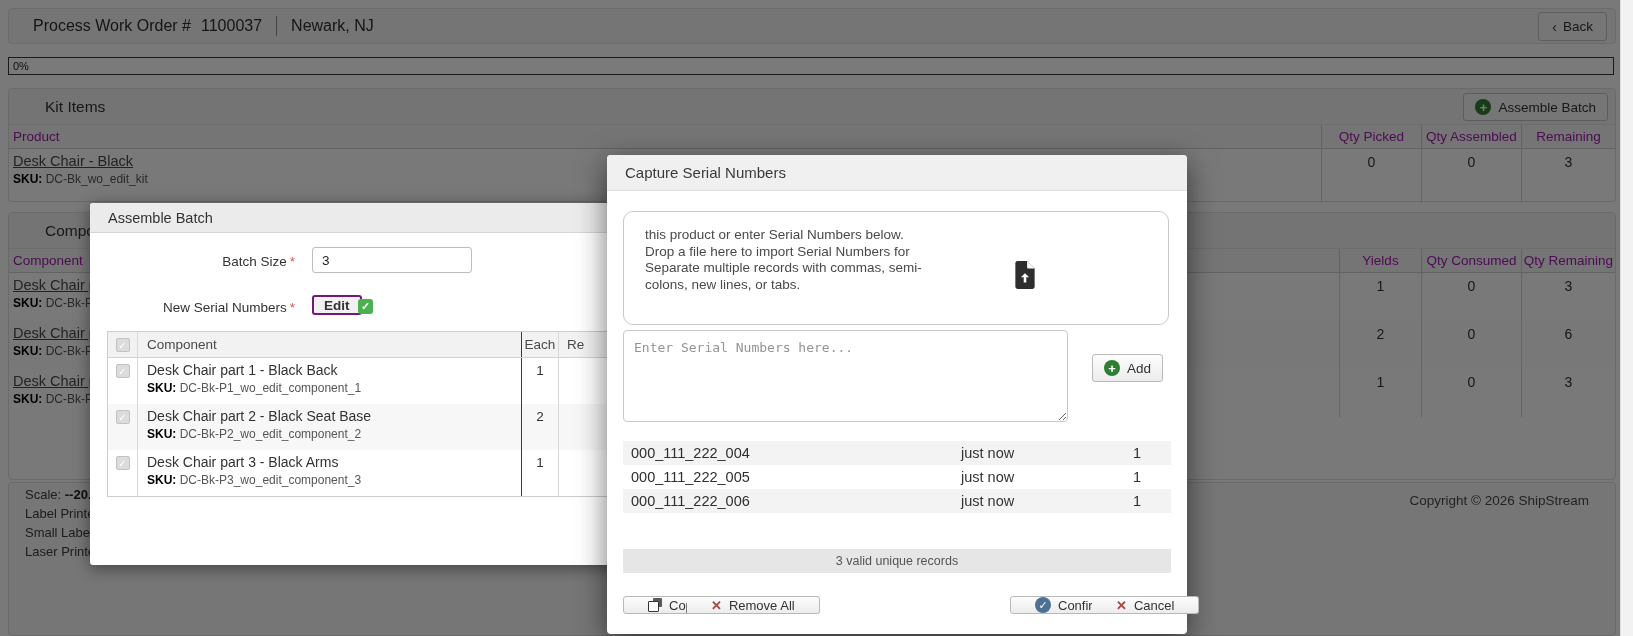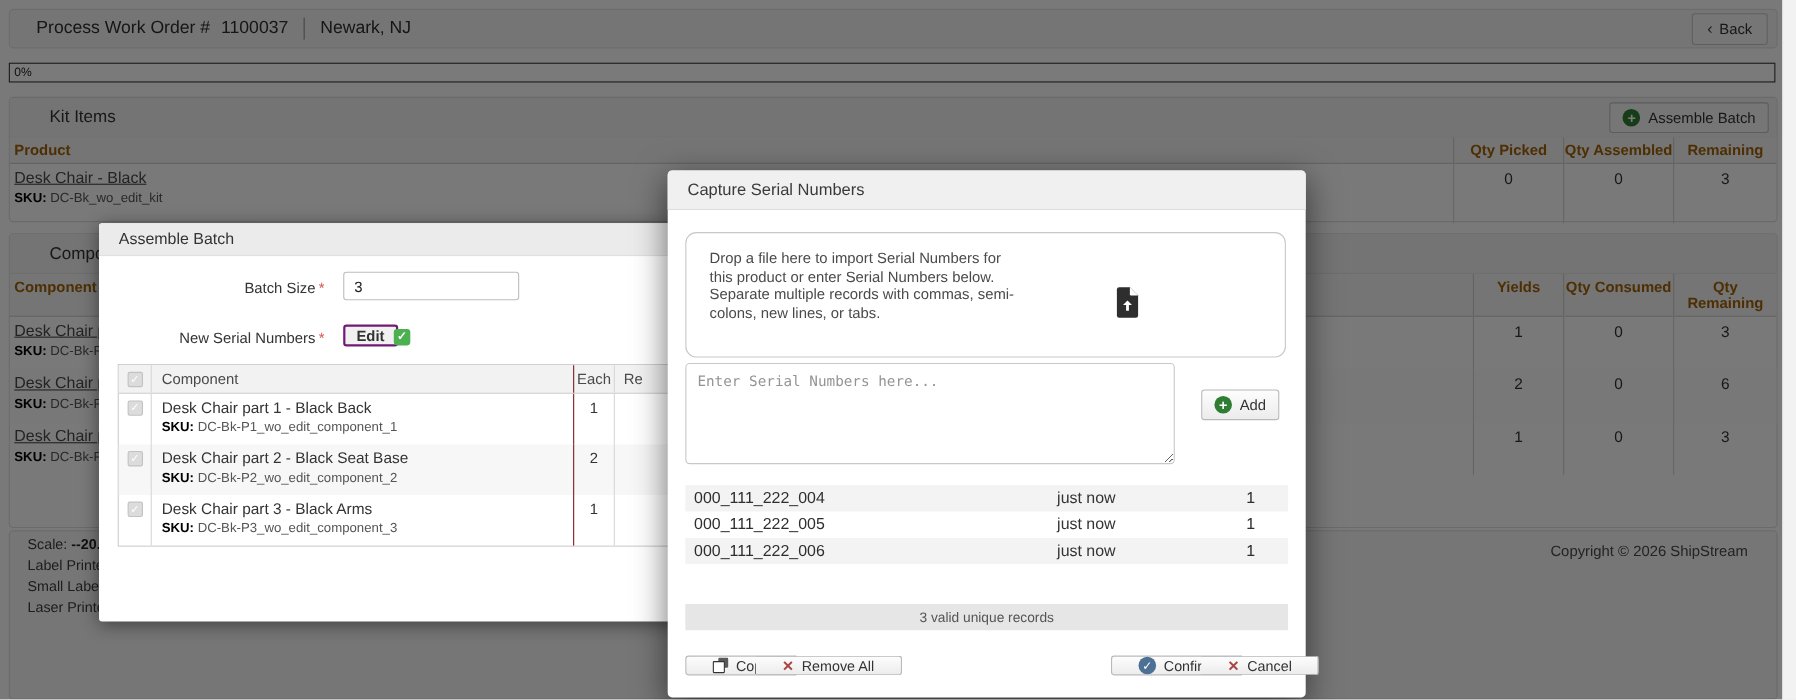--- a/index.html
+++ b/index.html
@@ -30,21 +30,21 @@
 
   .hdr-btn { position:absolute; right:7px; top:4px; height:28px; padding:0 11px;
     background:#f7f7f7; border:1px solid #c2c2c2; border-radius:3px; font-size:13.5px;
     color:#333; display:flex; align-items:center; gap:7px; }
   .plus-circle { display:inline-flex; width:16px; height:16px; border-radius:50%;
     background:#2f7d33; color:#fff; font-size:13px; font-weight:bold; align-items:center;
     justify-content:center; line-height:1; }
 
   .tbl { width:100%; }
   .tbl-head { display:flex; background:#f4f4f4; border-bottom:1px solid #cfcfcf;
-    font-size:13.5px; color:#a16207;font-weight:bold; }
+    font-size:13.5px; color:#a21caf; }
   .tbl-row { display:flex; font-size:14px; }
   .c-main { flex:1; padding:4px 0 0 4px; }
   .c-num { text-align:center; padding-top:5px; border-left:1px solid #d4d4d4; }
   .h-cell { padding:4px 0 4px 4px; }
   .w82 { width:82px; } .w100 { width:100px; } .w94 { width:94px; }
   .head-num { text-align:center; padding:4px 0; border-left:1px solid #cfcfcf; }
   .prod-link { color:#4a4a4a; text-decoration:underline; font-size:14.5px; }
   .sku-line { font-size:12px; color:#555; margin-top:3px; }
   .sku-line b { color:#000000; }
   .row-h52 { height:54px; }
@@ -303,22 +303,22 @@
         <div class="am-req"></div>
       </div>
     </div>
   </div>
 
   <div class="abs cm-modal">
     <div class="cm-header">Capture Serial Numbers</div>
 
     <div class="dropzone">
       <div class="drop-text">
+        <div>this product or enter Serial Numbers below.</div>
         <div>Drop a file here to import Serial Numbers for</div>
-        <div>this product or enter Serial Numbers below.</div>
         <div>Separate multiple records with commas, semi-</div>
         <div>colons, new lines, or tabs.</div>
       </div>
       <svg class="upload-icon" viewBox="0 0 22 28">
         <path d="M2 3 a2 2 0 0 1 2 -2 h9 l7 7 v17 a2 2 0 0 1 -2 2 h-14 a2 2 0 0 1 -2 -2 z" fill="#2e2e2e"></path>
         <path d="M13 1 l7 7 h-6 a1 1 0 0 1 -1 -1 z" fill="#ffffff"></path>
         <path d="M11 21 v-7" stroke="#fff" stroke-width="2.4" fill="none"></path>
         <path d="M7.2 16.2 L11 12.4 L14.8 16.2 z" fill="#fff"></path>
       </svg>
     </div>

